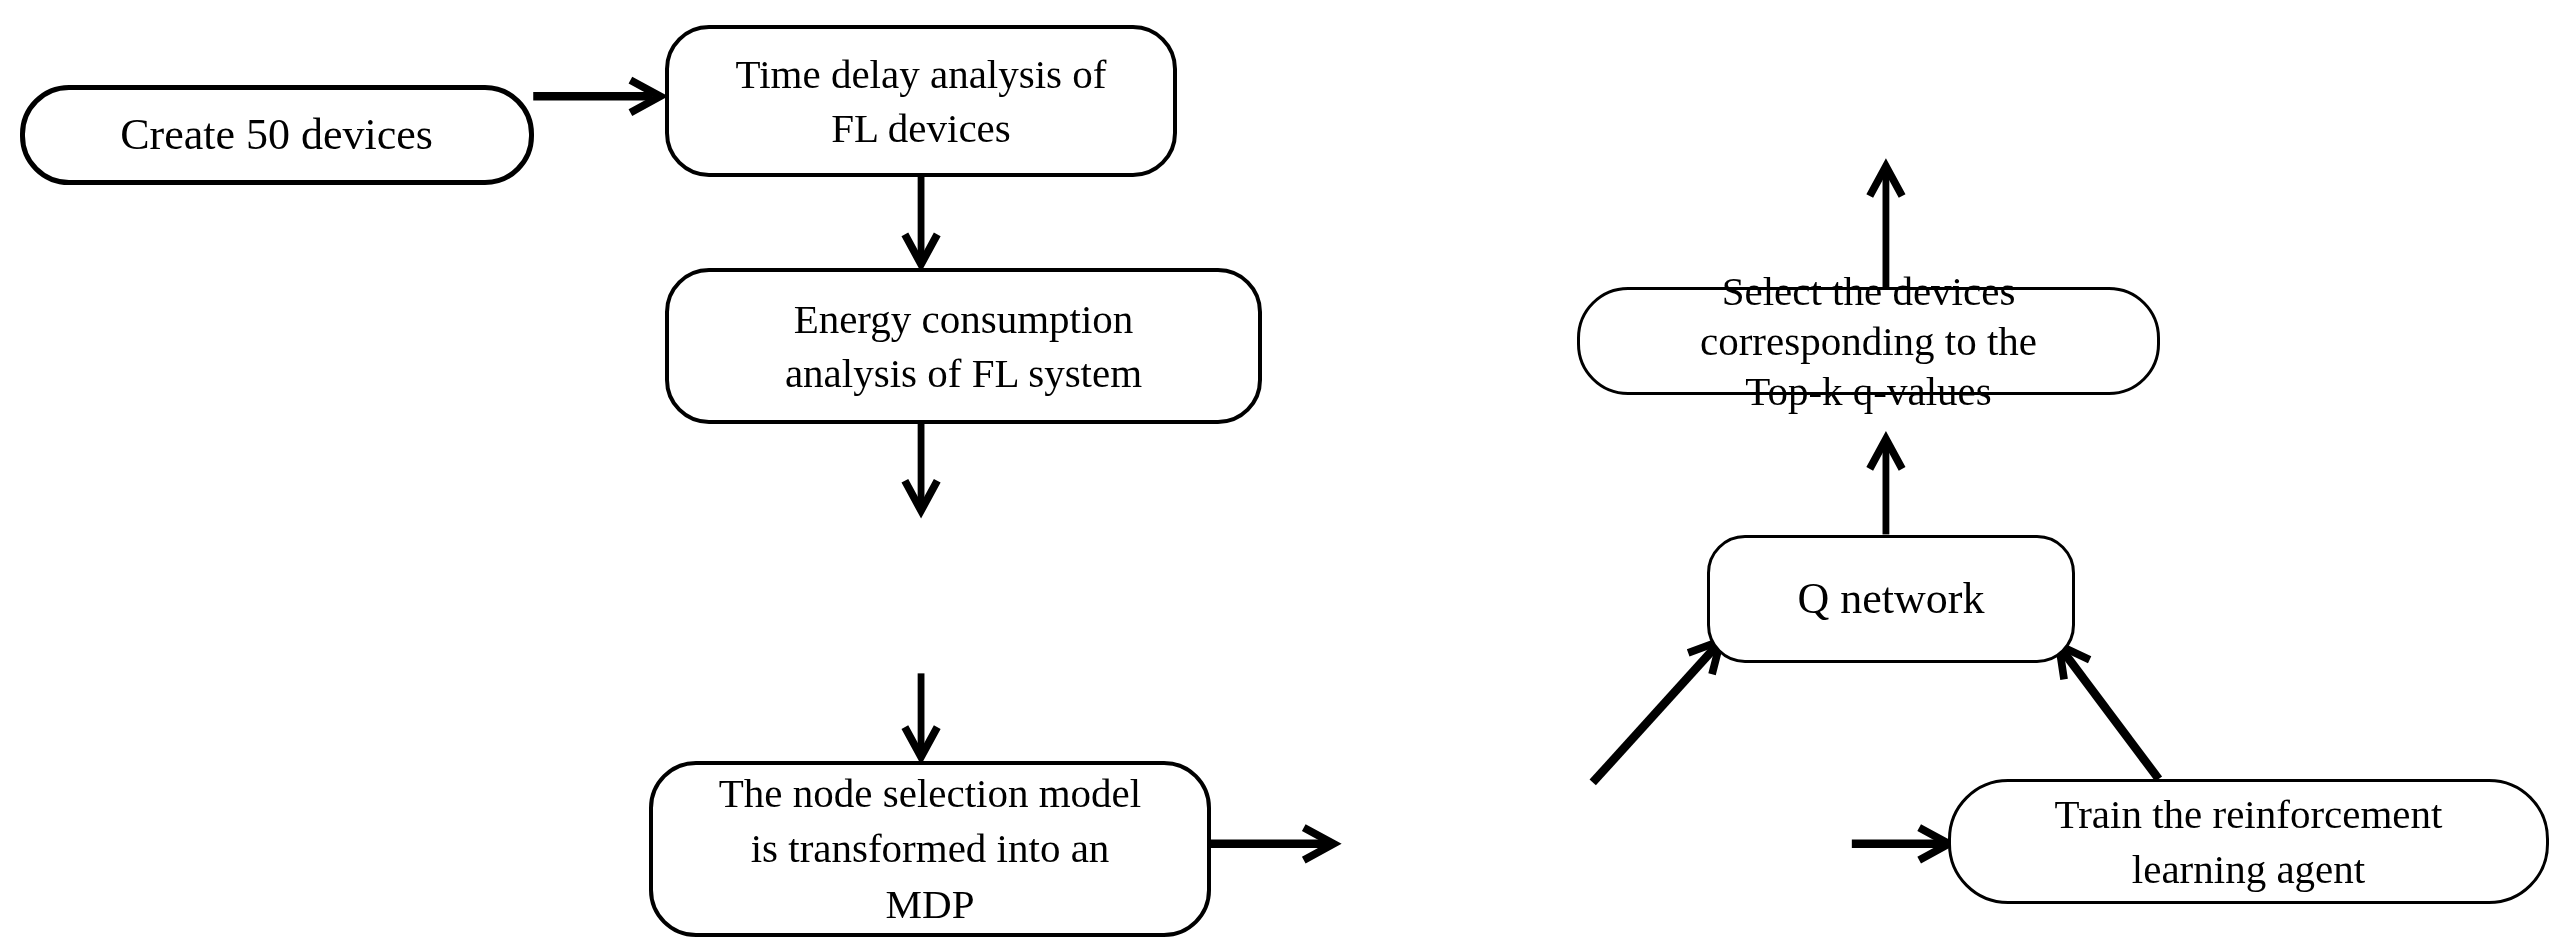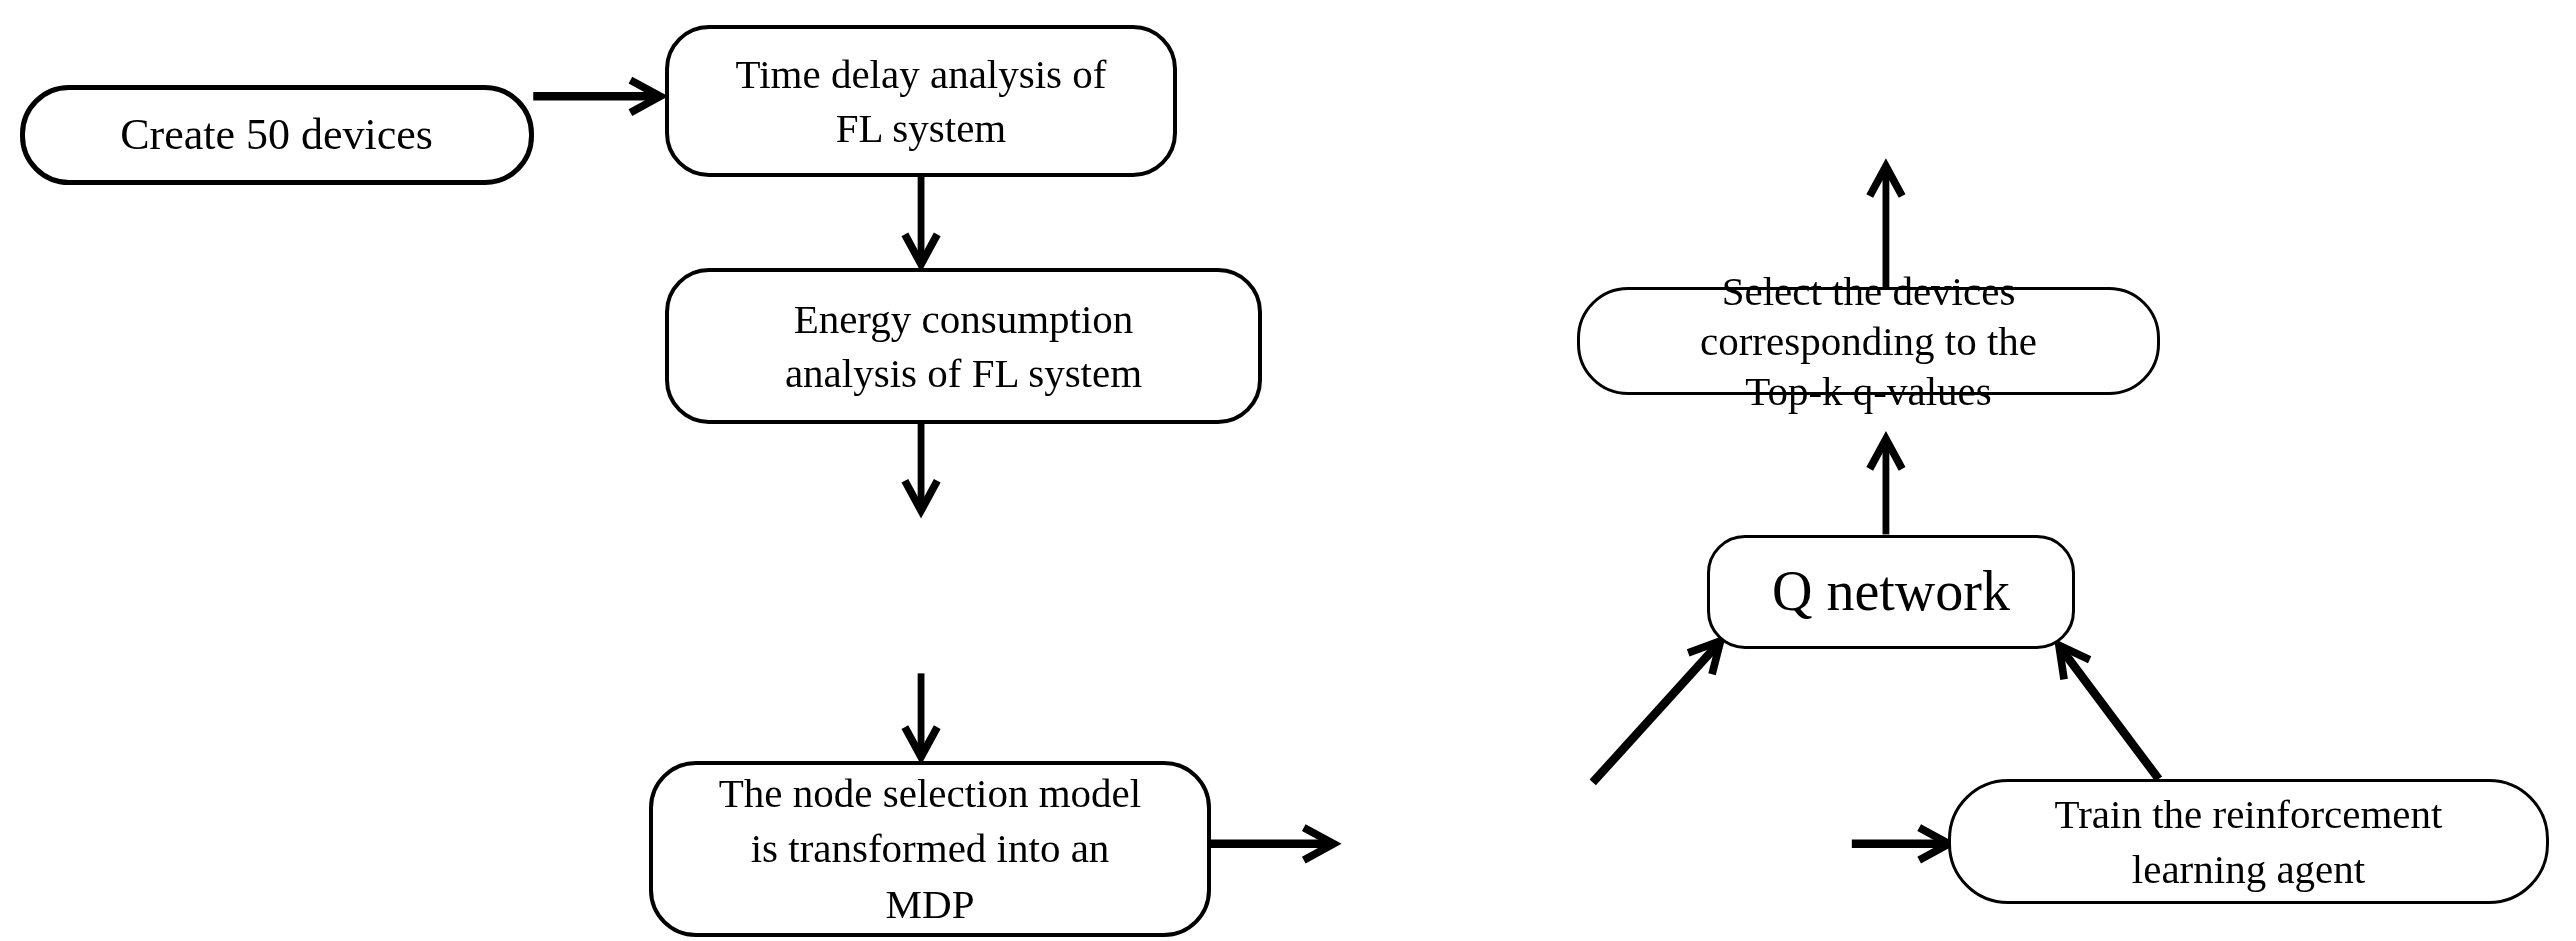--- a/index.html
+++ b/index.html
@@ -86,42 +86,42 @@
       <polyline class="head" points="2193,230 2212,195 2231,230"></polyline>
     </g>
   </svg>
 
   <div class="node b6" style="left:19.6px; top:49px; width:514px; height:100px; font-size:44px; border-radius:49px;margin-top:36px;">
     <span class="label">Create 50 devices</span>
   </div>
 
   <div class="node" style="left:665px; top:25px; width:512px; height:152px; font-size:41px;">
     <span class="label">Time delay analysis of
-FL system</span>
+FL devices</span>
   </div>
 
   <div class="node" style="left:665px; top:268px; width:597px; height:156px; font-size:41px;font-family:Liberation Serif, serif;">
     <span class="label">Energy consumption
 analysis of FL system</span>
   </div>
 
 
   <div class="node" style="left:649px; top:761px; width:562px; height:176px; font-size:41px; line-height:1.35; border-radius:47px;">
     <span class="label">The node selection model
 is transformed into an
 MDP</span>
   </div>
 
 
   <div class="node b4" style="left:1948px; top:779px; width:601px; height:125px; font-size:41px; border-radius:60px;">
     <span class="label">Train the reinforcement
 learning agent</span>
   </div>
 
-  <div class="node b4" style="left:1707px; top:535px; width:368px; height:114px; font-size:56px; border-radius:38px;">
+  <div class="node b4" style="left:1707px; top:535px; width:368px; height:128px; font-size:44px; border-radius:38px;">
     <span class="label">Q network</span>
   </div>
 
   <div class="node b4" style="left:1577px; top:287px; width:583px; height:108px; font-size:41px; line-height:1.22; border-radius:51px;">
     <span class="label">Select the devices
 corresponding to the
 Top-k q-values</span>
   </div>
 
 

